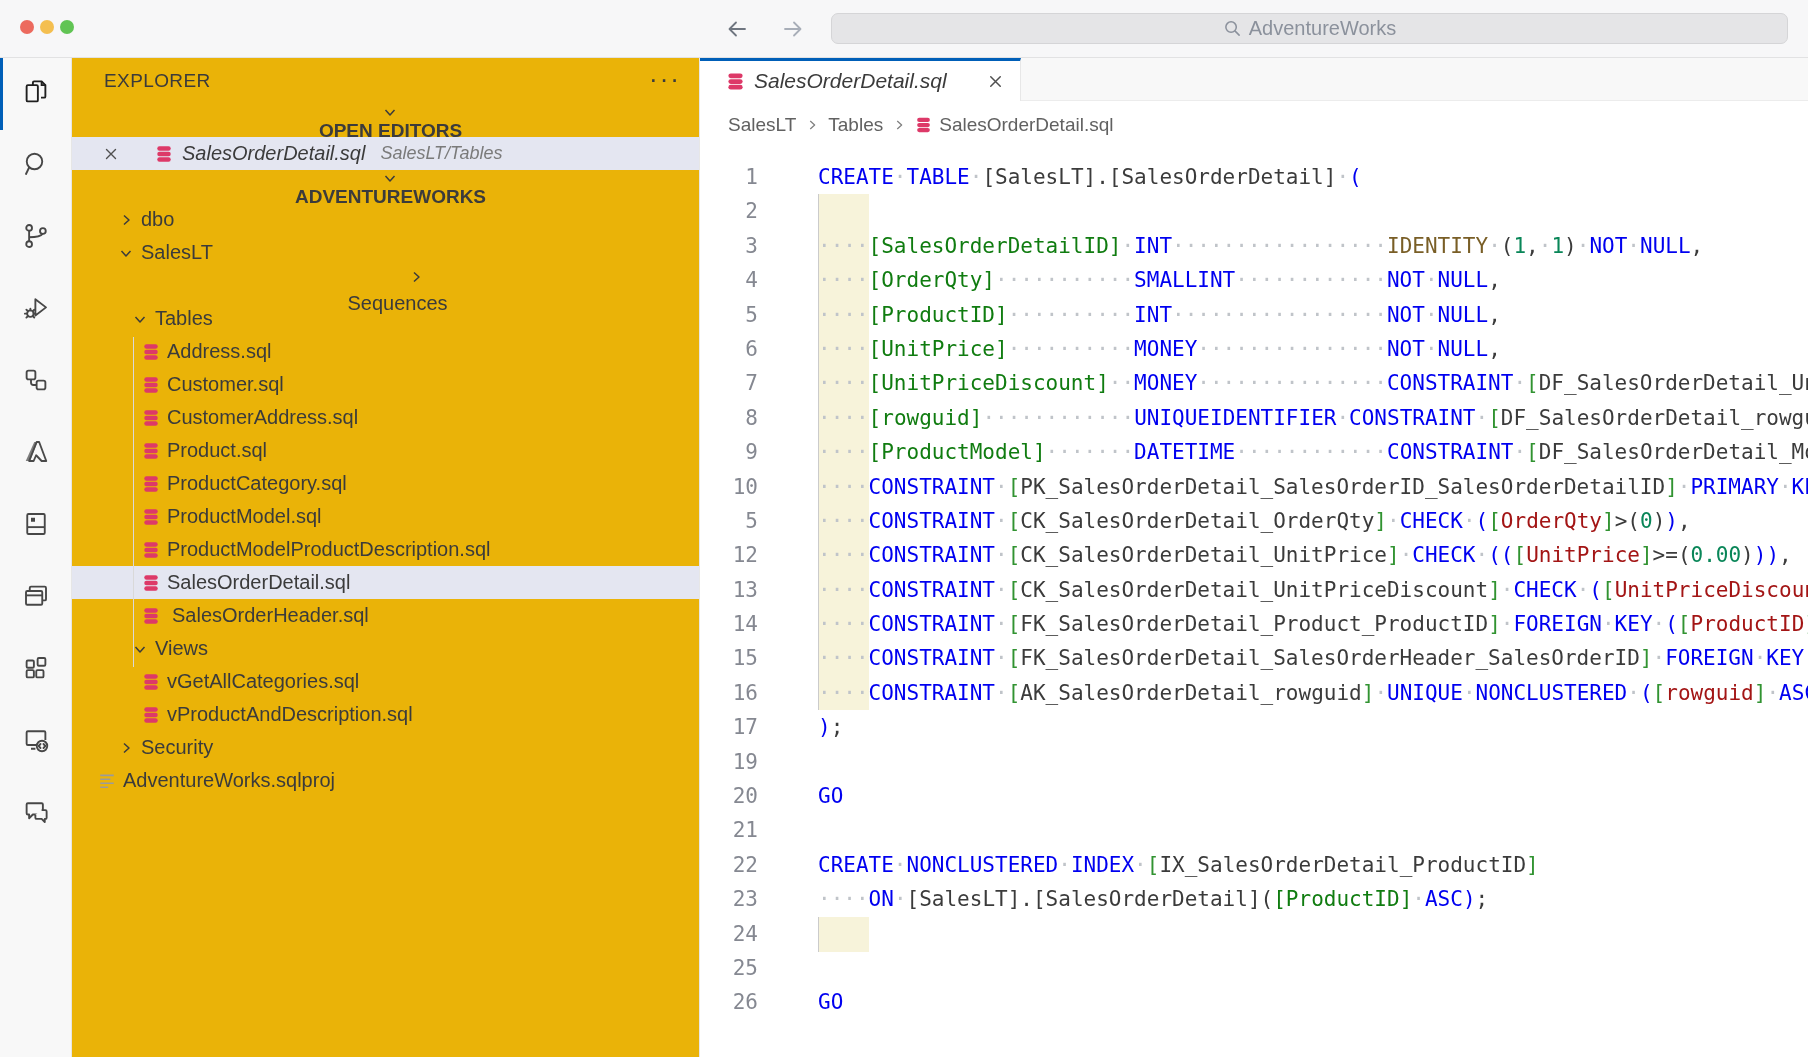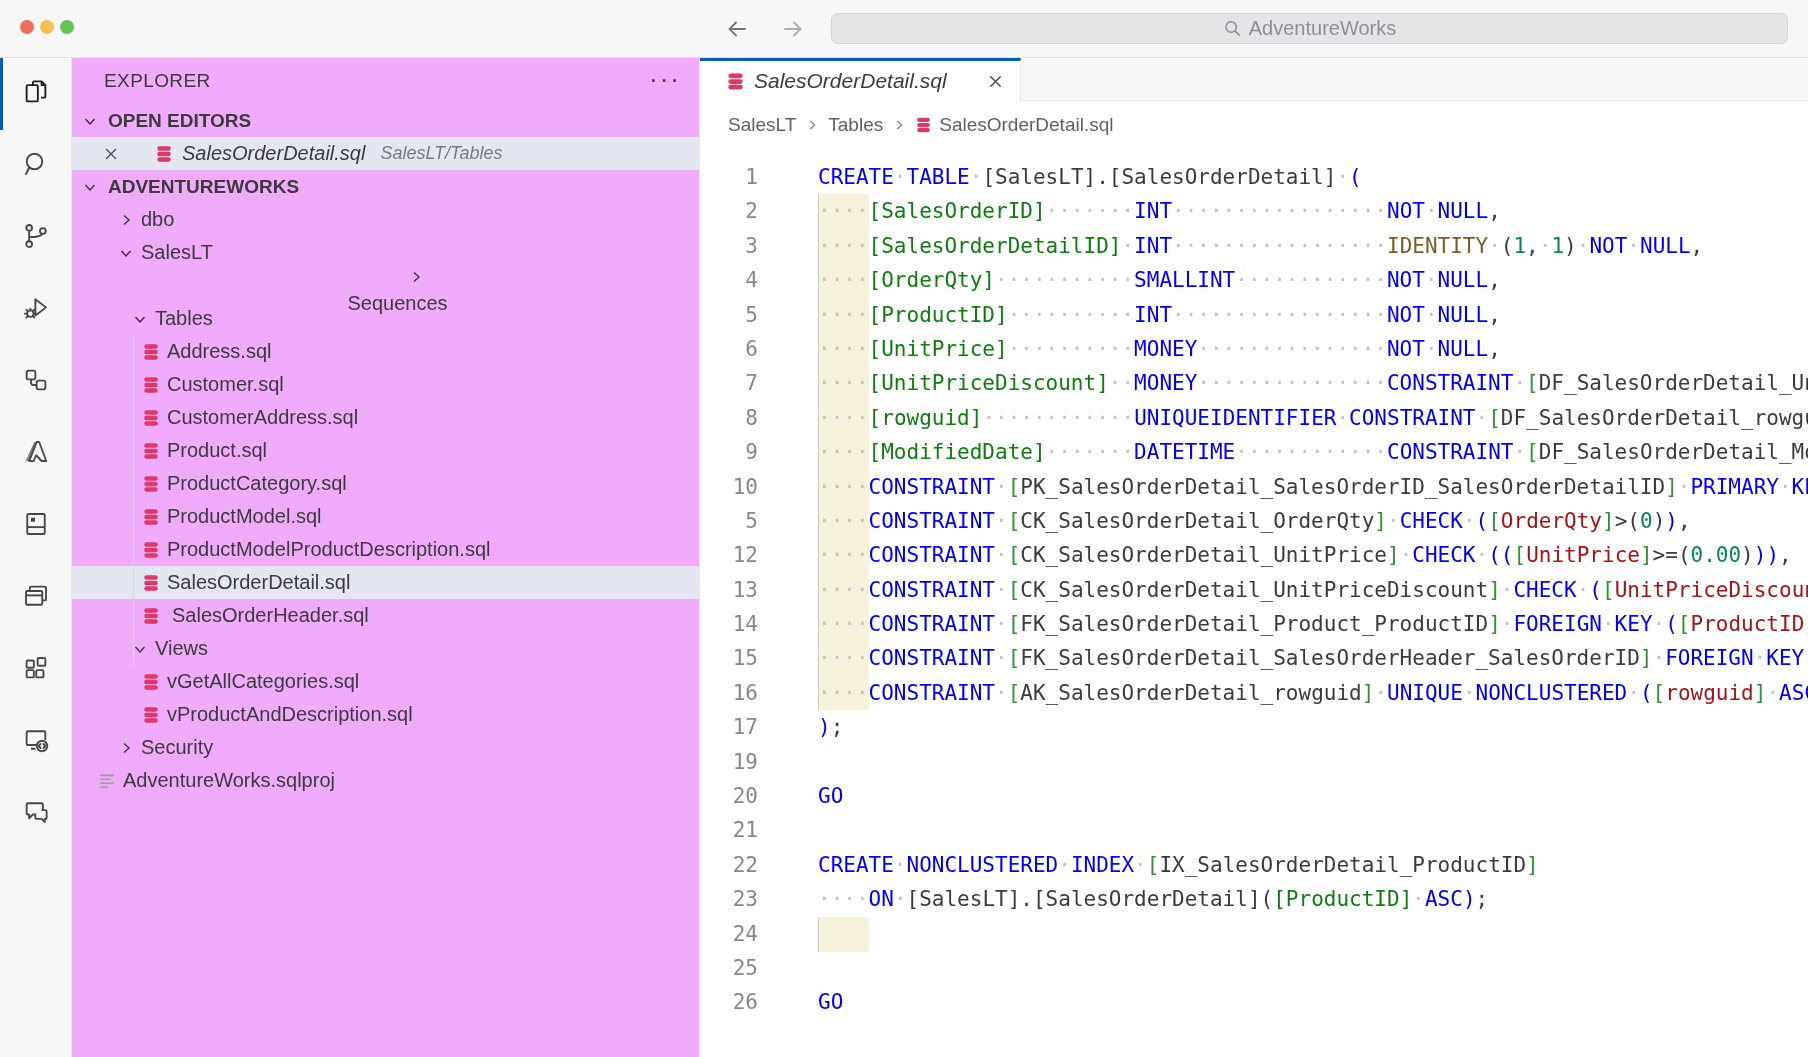--- a/index.html
+++ b/index.html
@@ -17,26 +17,26 @@
   .nav-back{left:722px;}.nav-fwd{left:778px;}
   .searchpill{position:absolute;left:831px;top:13px;width:957px;height:31px;background:#e5e5e7;border:1px solid #d5d5d7;border-radius:7px;box-sizing:border-box;display:flex;align-items:center;justify-content:center;gap:7px;color:#8b919c;font-size:20px;}
   
   .activitybar{position:absolute;left:0;top:58px;width:72px;height:999px;background:#f8f8f8;border-right:1px solid #e6e6e6;box-sizing:border-box;}
   .ab-item{position:relative;width:72px;height:72px;display:flex;align-items:center;justify-content:center;cursor:pointer;}
   .ab-item .ind{display:none;}
   .ab-item.active .ind{display:block;position:absolute;left:0;top:0;width:3px;height:72px;background:#005fb8;}
   .ab-item svg{stroke:#474747;fill:none;stroke-width:1.5;}
   .ab-item.active svg{stroke:#1f1f1f;}
   
-  .sidebar{position:absolute;left:72px;top:58px;width:628px;height:999px;background:#f0abfc;border-right:1px solid #e7e7e7;box-sizing:border-box;}
+  .sidebar{position:absolute;left:72px;top:58px;width:628px;height:999px;background:#eab308;border-right:1px solid #e7e7e7;box-sizing:border-box;}
   .sb-title{height:46px;display:flex;align-items:center;padding-left:32px;font-size:19px;letter-spacing:.4px;color:#3b3b3b;position:relative;}
   .sb-more{position:absolute;right:18px;top:8px;font-size:26px;color:#3b3b3b;letter-spacing:2px;cursor:pointer;line-height:26px;}
   .srow{height:33px;display:flex;align-items:center;box-sizing:border-box;cursor:pointer;}
   .srow.sel{background:#e4e6f1;}
-  .sechead{font-weight:bold;font-size:19px;padding-left:10px;gap:8px;}
+  .sechead{font-weight:bold;font-size:19px;padding-left:10px;gap:0;flex-direction:column;}
   .sechead .chev{margin-right:2px;}
   .chev{width:16px;height:16px;flex:none;display:flex;align-items:center;justify-content:center;}
   .chev svg{display:block;}
   .chev.down svg{transform:rotate(90deg);}
   .oe-item{padding-left:30px;gap:9px;}
   .oe-name{font-style:italic;font-size:20px;color:#3b3b3b;}
   .oe-desc{font-style:italic;font-size:18px;color:#7a7a7a;margin-left:6px;}
   .treewrap{position:relative;}
   .trow{font-size:20px;gap:7px;}
   .trow .lbl{white-space:nowrap;text-align:center;}
@@ -444,21 +444,20 @@
     </div>
   <div class="code" id="code">
     <div class="strip strip1"></div>
     <div class="strip strip2"></div>
   <div class="cl">
         <span class="ln">1</span>
         <span class="lc"><span class="tk-k">CREATE</span><span class="tk-w">·</span><span class="tk-k">TABLE</span><span class="tk-w">·</span><span class="tk-i">[SalesLT].[SalesOrderDetail]</span><span class="tk-w">·</span><span class="tk-k">(</span></span>
       </div>
       <div class="cl">
         <span class="ln">2</span>
-        <span class="lc"><span class="tk-w">····</span><span class="tk-c">[SalesOrderID]</span><span class="tk-w">·······</span><span class="tk-k">INT</span><span class="tk-w">·················</span><span class="tk-k">NOT</span><span class="tk-w">·</span><span class="tk-k">NULL</span><span class="tk-p">,</span></span>
       </div>
       <div class="cl">
         <span class="ln">3</span>
         <span class="lc"><span class="tk-w">····</span><span class="tk-c">[SalesOrderDetailID]</span><span class="tk-w">·</span><span class="tk-k">INT</span><span class="tk-w">·················</span><span class="tk-f">IDENTITY</span><span class="tk-w">·</span><span class="tk-p">(</span><span class="tk-n">1</span><span class="tk-p">,</span><span class="tk-w">·</span><span class="tk-n">1</span><span class="tk-p">)</span><span class="tk-w">·</span><span class="tk-k">NOT</span><span class="tk-w">·</span><span class="tk-k">NULL</span><span class="tk-p">,</span></span>
       </div>
       <div class="cl">
         <span class="ln">4</span>
         <span class="lc"><span class="tk-w">····</span><span class="tk-c">[OrderQty]</span><span class="tk-w">···········</span><span class="tk-k">SMALLINT</span><span class="tk-w">············</span><span class="tk-k">NOT</span><span class="tk-w">·</span><span class="tk-k">NULL</span><span class="tk-p">,</span></span>
       </div>
       <div class="cl">
@@ -472,21 +471,21 @@
       <div class="cl">
         <span class="ln">7</span>
         <span class="lc"><span class="tk-w">····</span><span class="tk-c">[UnitPriceDiscount]</span><span class="tk-w">··</span><span class="tk-k">MONEY</span><span class="tk-w">···············</span><span class="tk-k">CONSTRAINT</span><span class="tk-w">·</span><span class="tk-b">[</span><span class="tk-i">DF_SalesOrderDetail_UnitPriceDiscount</span></span>
       </div>
       <div class="cl">
         <span class="ln">8</span>
         <span class="lc"><span class="tk-w">····</span><span class="tk-c">[</span><span class="tk-c q">rowguid</span><span class="tk-c">]</span><span class="tk-w">············</span><span class="tk-k">UNIQUEIDENTIFIER</span><span class="tk-w">·</span><span class="tk-k">CONSTRAINT</span><span class="tk-w">·</span><span class="tk-b">[</span><span class="tk-i">DF_SalesOrderDetail_rowguid</span></span>
       </div>
       <div class="cl">
         <span class="ln">9</span>
-        <span class="lc"><span class="tk-w">····</span><span class="tk-c">[ModifiedDate]</span><span class="tk-w">·······</span><span class="tk-k">DATETIME</span><span class="tk-w">············</span><span class="tk-k">CONSTRAINT</span><span class="tk-w">·</span><span class="tk-b">[</span><span class="tk-i">DF_SalesOrderDetail_ModifiedDate</span></span>
+        <span class="lc"><span class="tk-w">····</span><span class="tk-c">[ProductModel]</span><span class="tk-w">·······</span><span class="tk-k">DATETIME</span><span class="tk-w">············</span><span class="tk-k">CONSTRAINT</span><span class="tk-w">·</span><span class="tk-b">[</span><span class="tk-i">DF_SalesOrderDetail_ModifiedDate</span></span>
       </div>
       <div class="cl">
         <span class="ln">10</span>
         <span class="lc"><span class="tk-w">····</span><span class="tk-k">CONSTRAINT</span><span class="tk-w">·</span><span class="tk-b">[</span><span class="tk-i">PK_SalesOrderDetail_SalesOrderID_SalesOrderDetailID</span><span class="tk-b">]</span><span class="tk-w">·</span><span class="tk-k">PRIMARY</span><span class="tk-w">·</span><span class="tk-k">KEY</span></span>
       </div>
       <div class="cl">
         <span class="ln">5</span>
         <span class="lc"><span class="tk-w">····</span><span class="tk-k">CONSTRAINT</span><span class="tk-w">·</span><span class="tk-b">[</span><span class="tk-i">CK_SalesOrderDetail_OrderQty</span><span class="tk-b">]</span><span class="tk-w">·</span><span class="tk-k">CHECK</span><span class="tk-w">·</span><span class="tk-k">(</span><span class="tk-b">[</span><span class="tk-e">OrderQty</span><span class="tk-b">]</span><span class="tk-p">&gt;</span><span class="tk-p">(</span><span class="tk-n">0</span><span class="tk-p">)</span><span class="tk-k">)</span><span class="tk-p">,</span></span>
       </div>
       <div class="cl">

